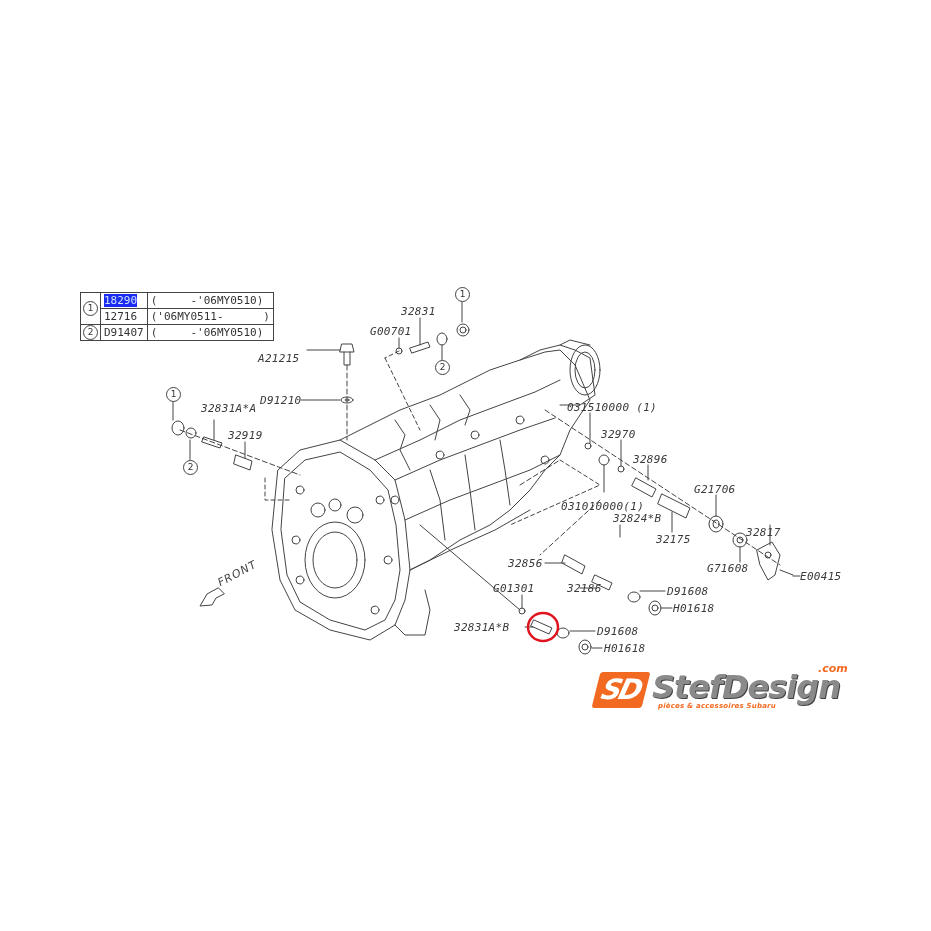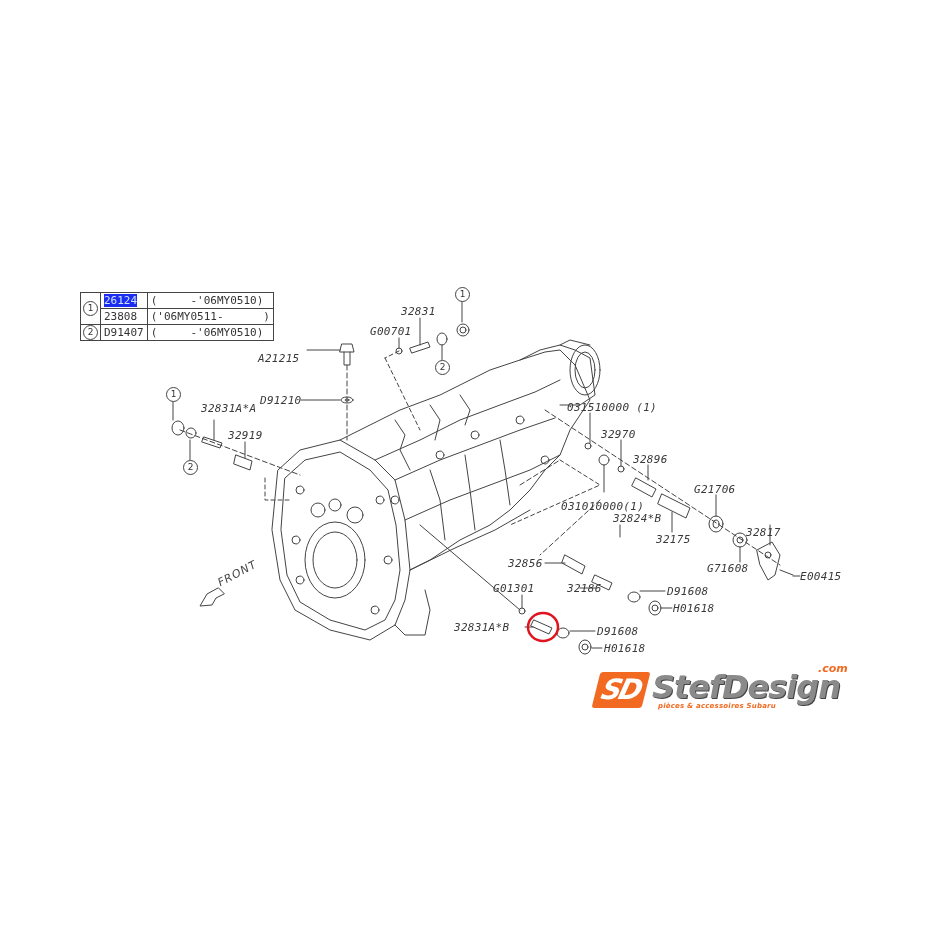--- a/index.html
+++ b/index.html
@@ -36,25 +36,25 @@
 <body>
 
 <div class="stage">
 
   <table class="legend">
     <tbody>
         <tr>
       <td class="num" rowspan="2">
         <span class="callout" style="position:relative;display:inline-block;">1</span>
       </td>
-      <td><span class="hl">26124</span></td>
+      <td><span class="hl">18290</span></td>
       <td style="white-space:pre;">(     -'06MY0510)</td>
     </tr>
     <tr>
-      <td>23808</td>
+      <td>12716</td>
       <td style="white-space:pre;">('06MY0511-      )</td>
     </tr>
     <tr>
       <td class="num">
         <span class="callout" style="position:relative;display:inline-block;">2</span>
       </td>
       <td>D91407</td>
       <td style="white-space:pre;">(     -'06MY0510)</td>
     </tr>
   </tbody>

